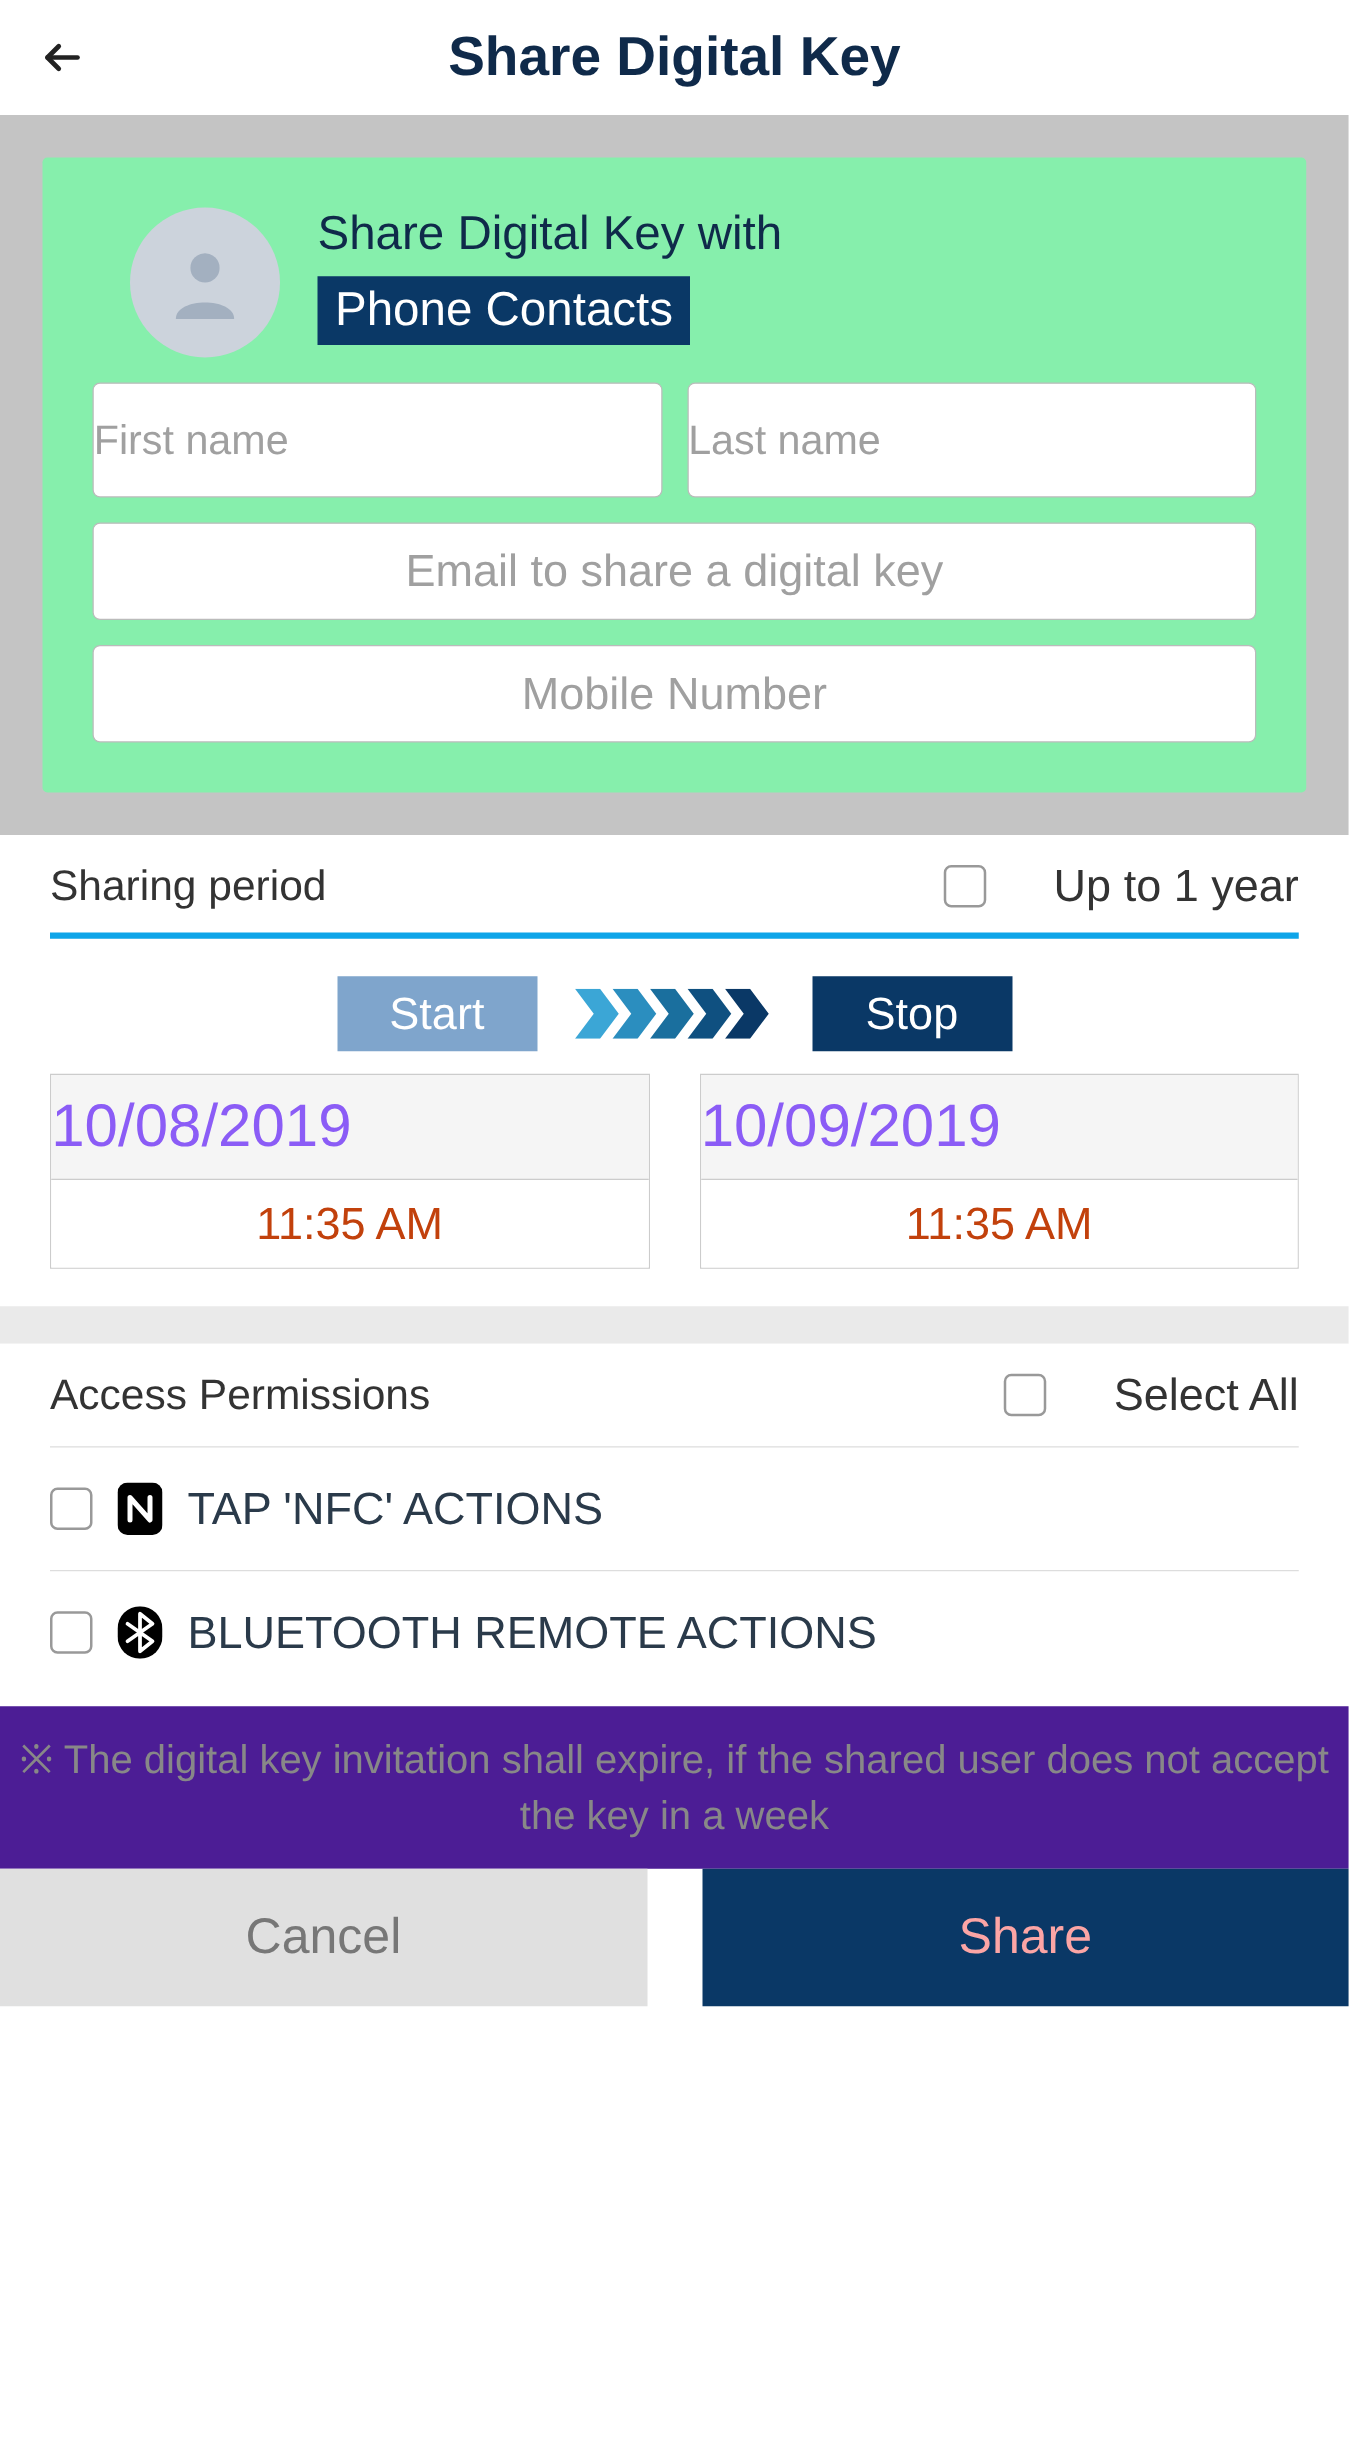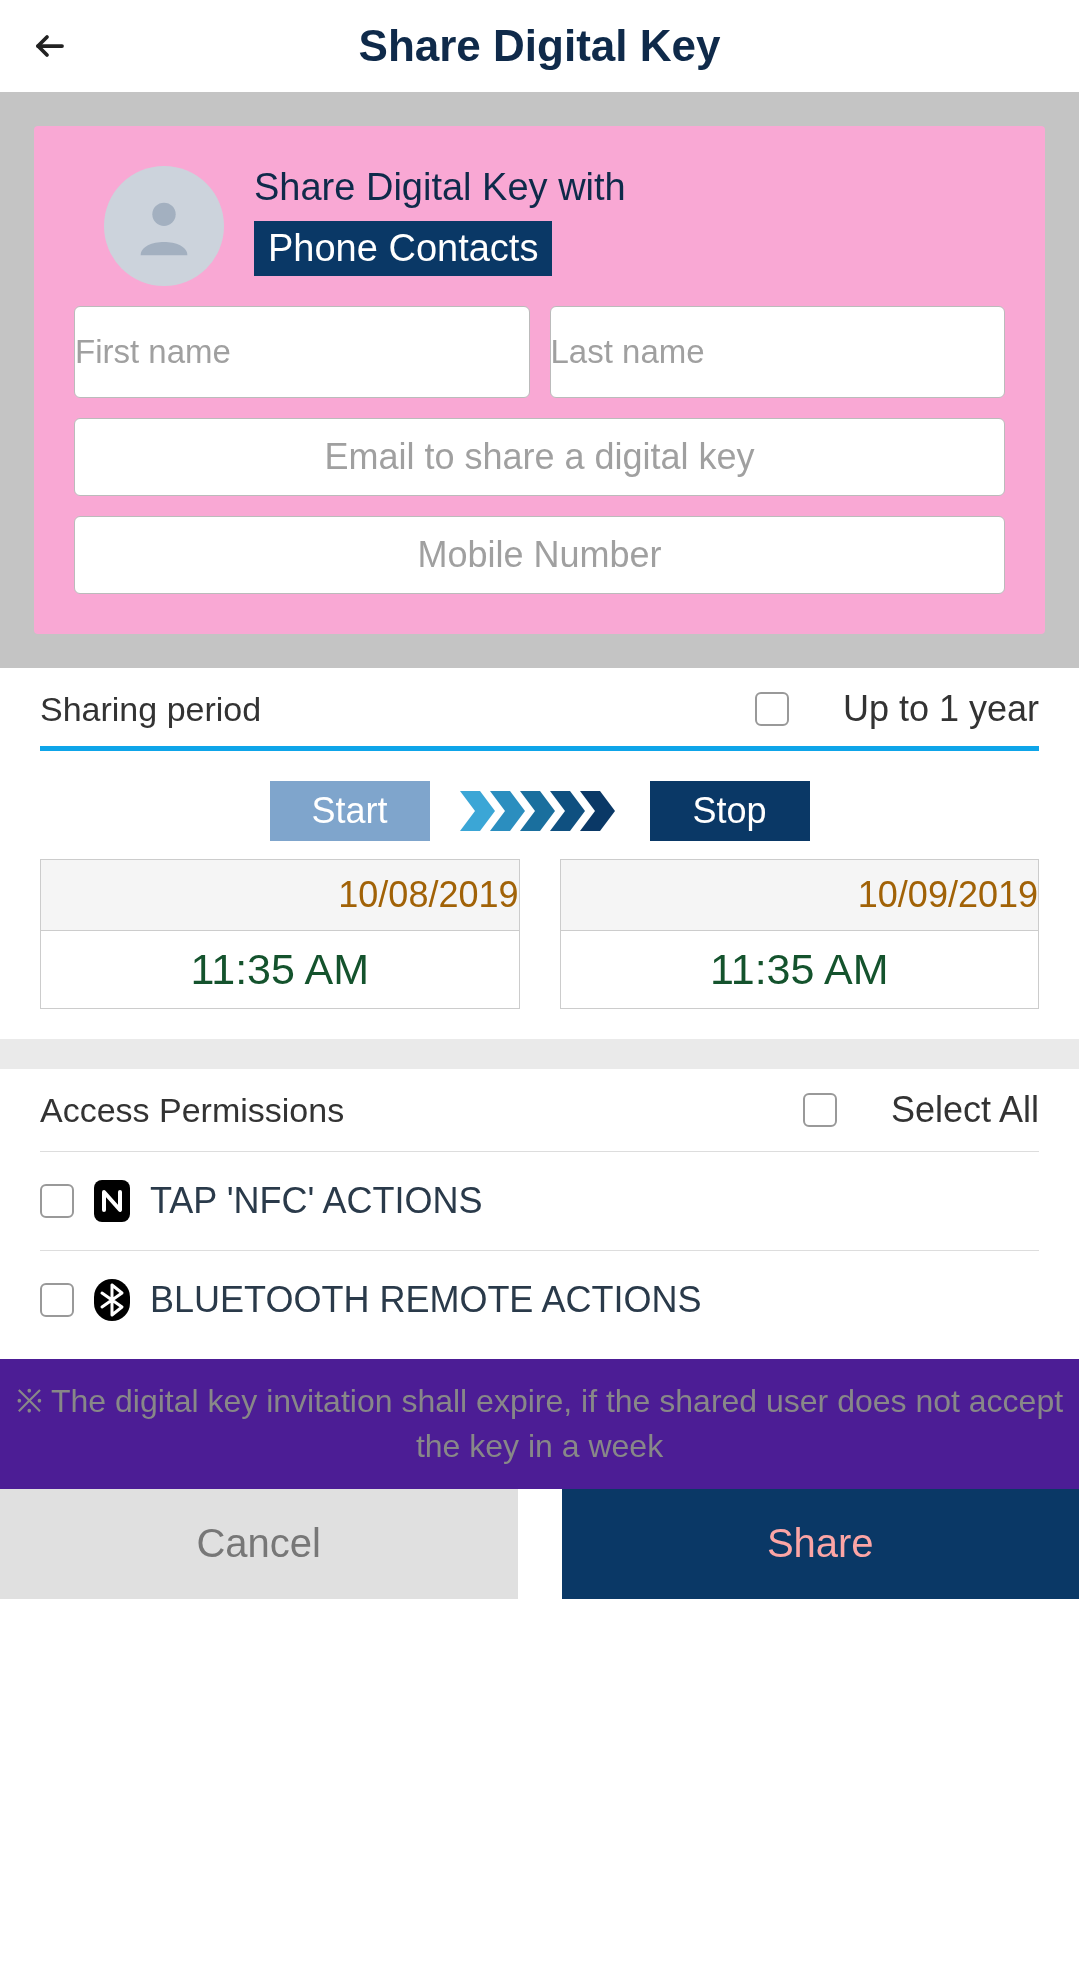--- a/index.html
+++ b/index.html
@@ -34,21 +34,21 @@
       font-size: 44px;
       font-weight: 700;
       color: #0f2a4a;
       margin-right: 40px;
     }
     .gray-section {
       background: #c4c4c4;
       padding: 34px;
     }
     .contact-card {
-      background: #f9a8d4;
+      background: #86efac;
       border-radius: 4px;
       padding: 40px;
     }
     .contact-top {
       display: flex;
       gap: 30px;
       margin-bottom: 20px;
     }
     .avatar {
       width: 120px;
@@ -172,32 +172,32 @@
       display: flex;
       gap: 40px;
       margin-top: 18px;
     }
     .date-time-col {
       flex: 1;
       border: 1px solid #ccc;
     }
     .date-cell {
       background: #f5f5f5;
-      text-align: right;
+      text-align: left;
       padding: 14px 0;
-      font-size: 36px;
-      color: #a16207;
+      font-size: 48px;
+      color: #8b5cf6;
       border-bottom: 1px solid #ccc;
     }
     .time-cell {
       background: #fff;
       text-align: center;
       padding: 14px 0;
-      font-size: 43px;
-      color: #14532d;
+      font-size: 36px;
+      color: #c2410c;
     }
     .spacer {
       height: 30px;
       background: #eaeaea;
     }
     .permissions-section {
       background: #fff;
       padding: 20px 40px 10px 40px;
     }
     .perm-header {

